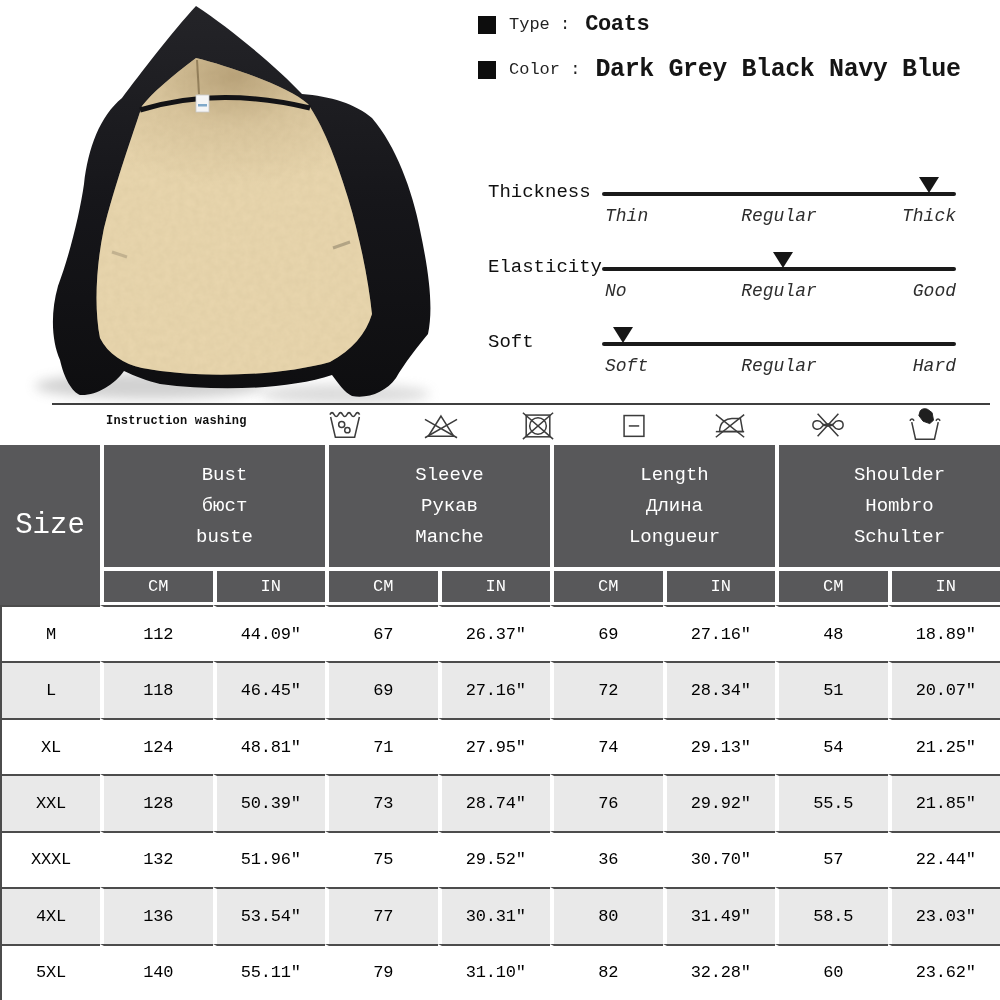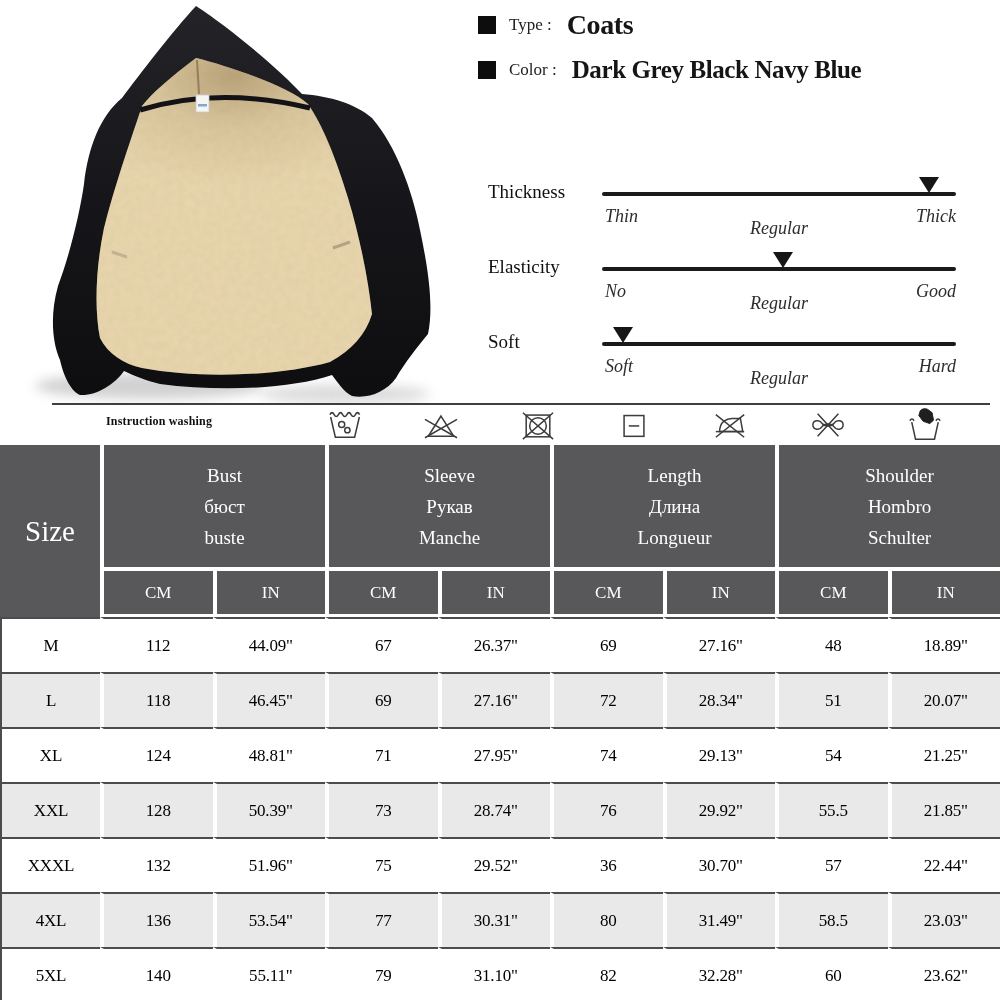--- a/index.html
+++ b/index.html
@@ -1,62 +1,62 @@
 <!DOCTYPE html>
 <html><head>
 <meta charset="utf-8">
 <style>
   html,body{margin:0;padding:0;background:#fff;}
   .page{position:relative;width:1000px;height:1000px;background:#fff;overflow:hidden;
-        font-family:Liberation Serif, serif;color:#111;}
+        font-family:Liberation Mono, monospace;color:#111;}
 
   
   .jacket-area{position:absolute;left:0;top:0;width:460px;height:405px;}
 
   
   .info{position:absolute;left:478px;top:2px;}
   .info-row{display:flex;align-items:center;height:45px;}
   .bullet{width:18px;height:18px;background:#0d0d0d;margin-right:13px;flex:0 0 auto;}
   .info-label{font-size:17px;color:#222;margin-right:15px;white-space:nowrap;}
   .info-value{font-weight:bold;color:#151515;letter-spacing:-0.4px;white-space:nowrap;}
-  .v-type{font-size:28px;}
+  .v-type{font-size:22px;}
   .v-size{font-size:28px;}
   .v-color{font-size:25px;}
 
   
   .attrs{position:absolute;left:478px;top:170px;width:480px;}
   .attr-row{position:relative;height:75px;}
   .attr-name{position:absolute;left:10px;top:11px;font-size:19px;color:#101010;text-align:right;}
   .attr-track{position:absolute;left:124px;right:2px;top:22px;height:4px;background:#1a1a1a;border-radius:3px;}
   .attr-marker{position:absolute;top:-15px;width:0;height:0;transform:translateX(-50%);
                border-left:10px solid transparent;border-right:10px solid transparent;
                border-top:16px solid #161616;}
   .attr-scale{position:absolute;left:124px;right:2px;top:36px;height:20px;
               font-style:italic;font-size:18px;color:#2d2d2d;}
   .attr-scale .l{position:absolute;left:3px;}
-  .attr-scale .c{position:absolute;left:50%;transform:translateX(-50%);margin-top:12px;}
+  .attr-scale .c{position:absolute;left:50%;transform:translateX(-50%);}
   .attr-scale .r{position:absolute;right:0;}
 
   
   .wash-rule{position:absolute;left:52px;top:403px;width:938px;height:2px;background:#3f3f3f;}
   .wash-label{position:absolute;left:58px;top:414px;font-size:12px;font-weight:bold;color:#0f0f0f;letter-spacing:0.2px;margin-left:48px;}
   .wash-icons{position:absolute;left:326px;top:407px;width:618px;height:36px;
               display:flex;justify-content:space-between;align-items:center;}
   .wash-icons svg{display:block;}
 
   
   .size-table{position:absolute;left:0;top:445px;width:1000px;height:555px;
               border-collapse:separate;border-spacing:0;table-layout:fixed;}
   .size-table th,.size-table td{padding:0;text-align:center;vertical-align:middle;font-weight:normal;}
   .corner{background:#58585a;color:#fff;font-weight:bold;font-size:29px;}
   .hcell{background:#58585a;color:#fff;font-weight:bold;
          border-left:4px solid #fff;border-bottom:4px solid #fff;}
   .group-row{height:126px;}
   .hcell .t{font-size:19px;line-height:31px;padding-left:20px;}
-  .unit-row{height:46px;}
+  .unit-row{height:34px;}
   .ucell{background:#58585a;color:#fff;font-weight:bold;font-size:17px;
          border-left:4px solid #fff;border-bottom:3px solid #fff;}
   tbody.data td{border-top:2px solid #4c4c4c;border-left:4px solid #fff;
                 font-size:17px;color:#000;letter-spacing:-0.2px;}
   tbody.data td:first-child{border-left:2px solid #4c4c4c;}
   tbody.data tr{height:55px;background:#fff;}
   tbody.data tr.alt{background:#e9e9e9;}
   .size-cell{font-weight:bold;font-size:21px;}
 </style>
 </head>

